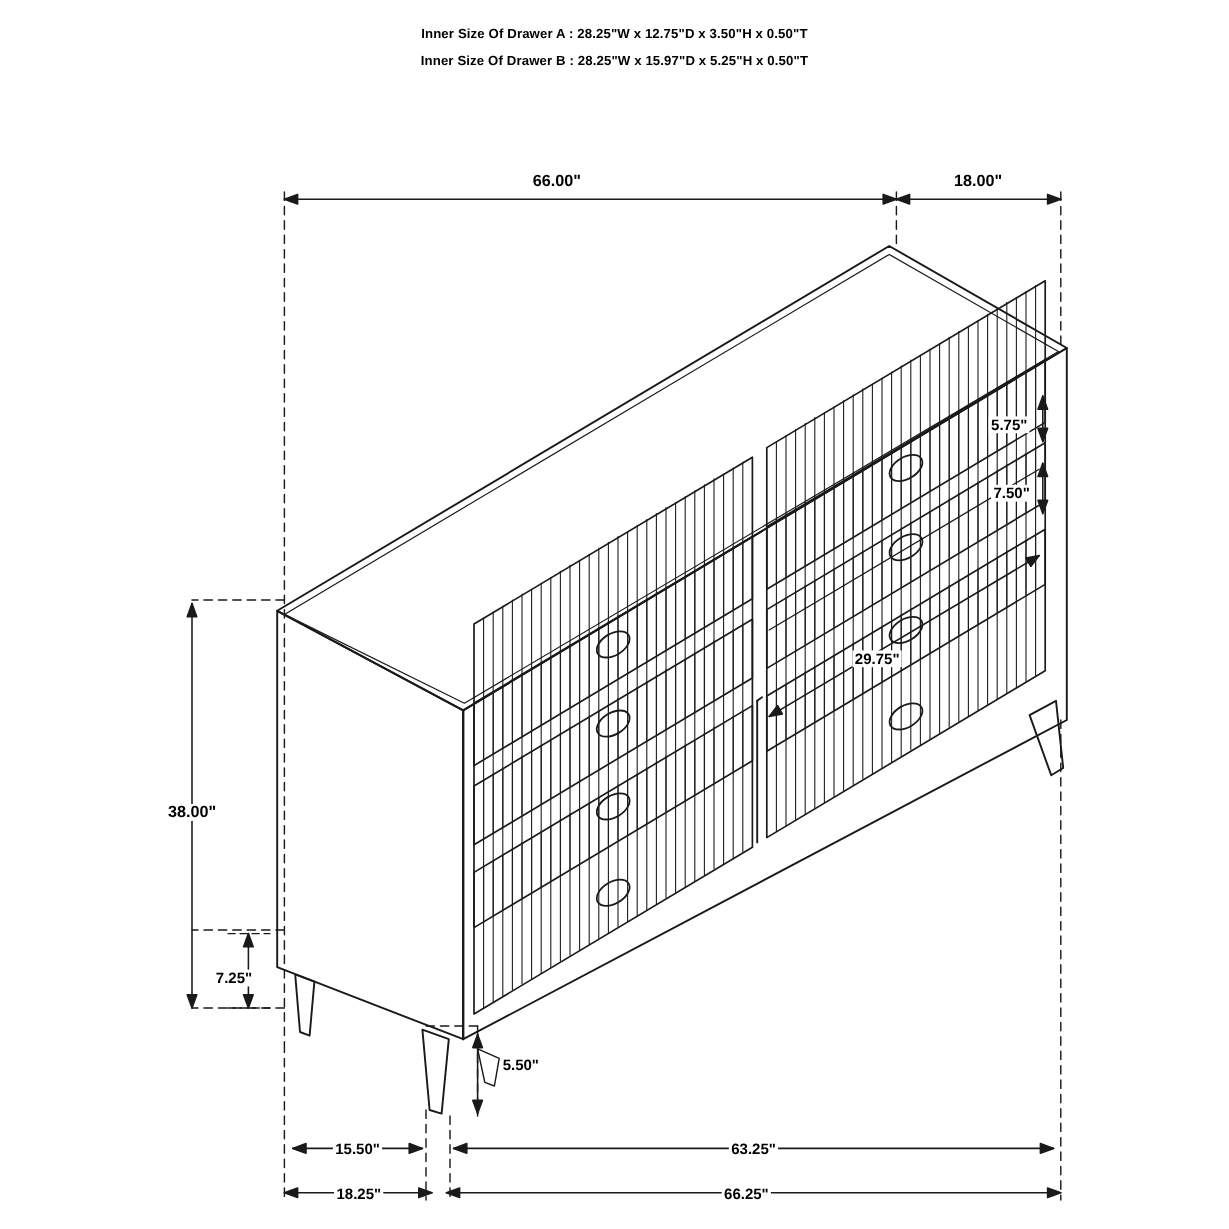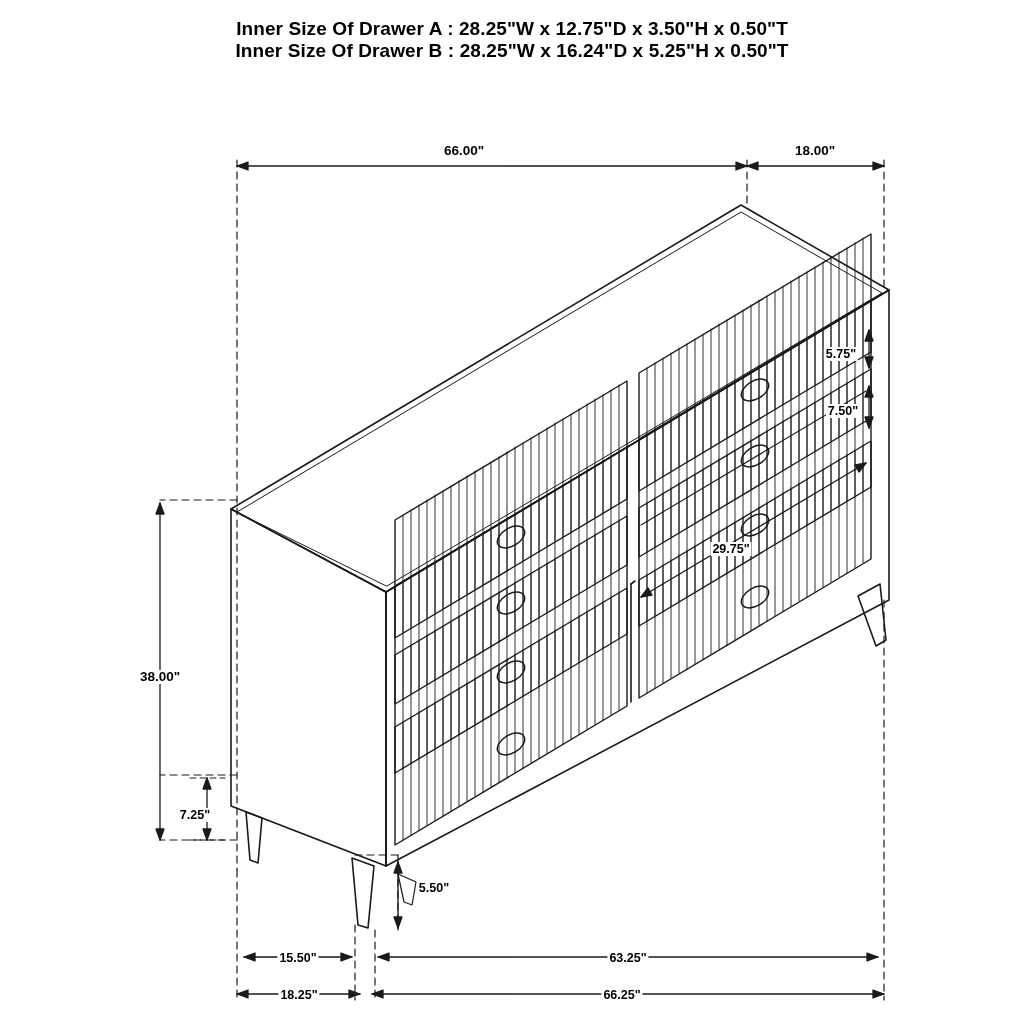--- a/index.html
+++ b/index.html
@@ -8,21 +8,21 @@
     background:#ffffff;
     font-family:"Liberation Sans", sans-serif;
     color:#000;
     overflow:hidden;
   }
   #stage{position:relative;width:1024px;height:1024px;}
 
   .hdr{
     position:absolute;left:0;top:18px;width:1024px;
     text-align:center;
-    font-size:19px;font-weight:bold;letter-spacing:.1px;
+    font-size:11px;font-weight:bold;letter-spacing:.1px;
     line-height:22px;
   }
   .hdr div{white-space:nowrap;}
 
   svg#dwg{position:absolute;left:0;top:0;width:1024px;height:1024px;}
 
   .lbl{
     position:absolute;
     font-size:13.5px;font-weight:bold;
     background:#fff;
@@ -32,21 +32,21 @@
   }
   .lbl.sm{font-size:12.5px;}
 </style>
 </head>
 <body>
 
 <div id="stage">
 
   <div class="hdr">
     <div>Inner Size Of Drawer A : 28.25"W x 12.75"D x 3.50"H x 0.50"T</div>
-    <div>Inner Size Of Drawer B : 28.25"W x 16.24"D x 5.25"H x 0.50"T</div>
+    <div>Inner Size Of Drawer B : 28.25"W x 15.97"D x 5.25"H x 0.50"T</div>
   </div>
 
   <svg id="dwg" viewBox="0 0 1024 1024">
     <g fill="none" stroke="#1a1a1a" stroke-width="1.6" stroke-linejoin="round" stroke-linecap="round">
 
       <g stroke-dasharray="7,5" stroke-width="1.2">
         <line x1="237" y1="160" x2="237" y2="870"></line>
         <line x1="237" y1="500" x2="160" y2="500"></line>
         <line x1="237" y1="840" x2="160" y2="840"></line>
         <line x1="237" y1="775" x2="160" y2="775"></line>

